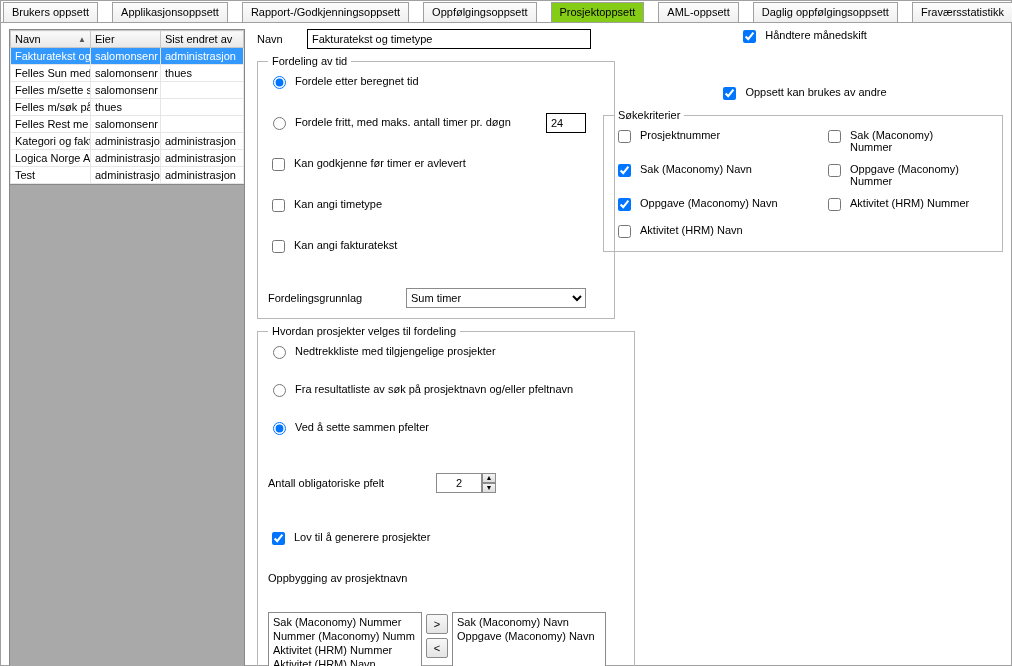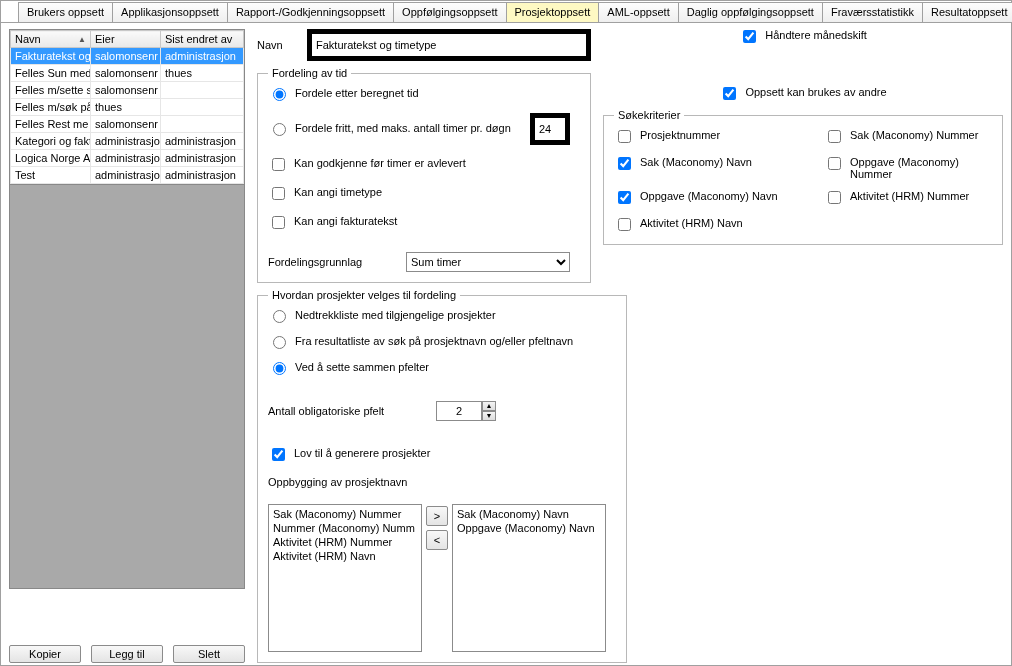--- a/index.html
+++ b/index.html
@@ -1,44 +1,44 @@
 <!DOCTYPE html>
 <html><head>
 <meta charset="utf-8">
 <style>
   * { box-sizing: border-box; font-family: "Segoe UI", Tahoma, sans-serif; font-size: 11px; }
   body { margin: 0; background: #fff; color: #000; }
   .app { width: 1012px; height: 666px; display: flex; flex-direction: column; border:1px solid #a0a0a0; }
-  .tabstrip { display: flex; background: #fff; padding: 1px 1px 0 17px; gap:0; }
+  .tabstrip { display: flex; background: #fff; padding: 1px 1px 0 2px; gap:15px; }
   .tab { padding: 3px 8px 4px; border: 1px solid #a0a0a0; background: linear-gradient(#fdfdfd,#efefef); cursor: pointer; margin-right:-1px; white-space:nowrap; }
-  .tab.active { background: #fef9c3; border-bottom: 1px solid #fff; }
+  .tab.active { background: #84cc16; border-bottom: 1px solid #fff; }
   .tabcontent { flex: 1; border-top: 1px solid #a0a0a0; margin-top:-1px; display: flex; padding: 6px 8px 8px 8px; gap: 12px; }
   .leftcol { width: 236px; display: flex; flex-direction: column; }
   .gridwrap { flex:1; border: 1px solid #888; background:#a9a9a9; display:flex; flex-direction:column; }
   table.grid { width: 100%; border-collapse: collapse; table-layout: fixed; background:#fff; }
   table.grid th { background: linear-gradient(#fafafa,#e8e8e8); border: 1px solid #c8c8c8; padding: 2px 4px; text-align: left; font-weight: normal; position:relative; }
   .sort-indicator { position:absolute; right:4px; top:4px; font-size:8px; color:#555; }
   table.grid td { border: 1px solid #e6e6e6; padding: 2px 4px; white-space: nowrap; overflow: hidden; text-overflow: clip; }
   table.grid tr.sel td { background:#3399ff; color:#fff; }
   .gridfill { flex:1; background:#a9a9a9; border-top:1px solid #888; }
   .belowgrid { display:flex; gap:10px; padding:8px 0 0 0; }
   .btn { padding:2px 0; width:72px; border:1px solid #8b8b8b; background:linear-gradient(#f8f8f8,#e4e4e4); cursor:pointer; text-align:center; border-radius:2px;margin-top:48px; }
   .btn.wide { width:80px; }
   .btn[disabled] { color:#888; }
   .formcol { width:334px; display:flex; flex-direction:column; gap:6px; }
   .rightcol { flex:1; }
   .row { display:flex; align-items:center; gap:8px; }
   .lbl { white-space:nowrap; }
-  .txt { border:5px solid #000000; padding:2px 4px; background:#fff; height:32px; }
-  fieldset { border:1px solid #b8b8b8; padding:8px 20px 10px 10px; margin:0; }
+  .txt { border:1px solid #000000; padding:2px 4px; background:#fff; height:20px; }
+  fieldset { border:1px solid #b8b8b8; padding:8px 28px 10px 10px; margin:0; }
   legend { padding:0 4px; }
-  .vstack { display:flex; flex-direction:column; gap:12px; }
+  .vstack { display:flex; flex-direction:column; gap:24px; }
   .radio, .check { display:flex; align-items:flex-start; gap:6px; }
   .radio input, .check input { margin-top:1px; }
-  select.combo { border:1px solid #8b8b8b; height:20px; width:164px; background:#fff; }
+  select.combo { border:1px solid #8b8b8b; height:20px; width:180px; background:#fff; }
   .spin { display:inline-flex; }
   .spin input { width:46px; height:20px; text-align:center; border:1px solid #8b8b8b; }
   .spinbtns { display:flex; flex-direction:column; }
   .spinbtns button { width:14px; height:10px; font-size:7px; line-height:6px; border:1px solid #8b8b8b; background:linear-gradient(#f4f4f4,#ddd); padding:0; cursor:pointer; }
   .duallist { display:flex; gap:4px; margin-top:4px; }
   .listbox { border:1px solid #8b8b8b; background:#fff; width:154px; height:148px; padding:2px 4px; overflow:hidden; }
   .listbox div { white-space:nowrap; line-height:14px; }
   .arrowcol { display:flex; flex-direction:column; gap:4px; padding-top:2px; }
   .arrowbtn { width:22px; height:20px; border:1px solid #8b8b8b; background:linear-gradient(#f8f8f8,#e4e4e4); cursor:pointer; border-radius:2px; }
   .checkgrid { display:grid; grid-template-columns: 200px 1fr; row-gap:10px; column-gap:10px; }

